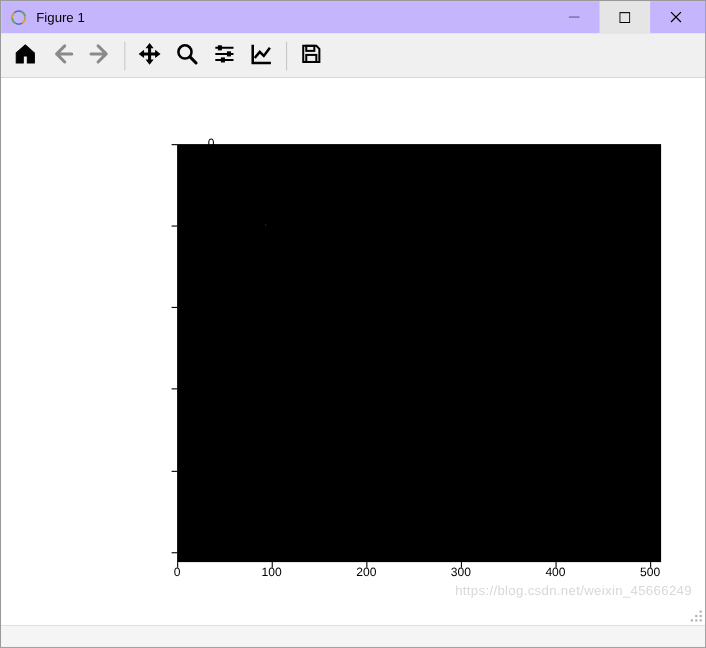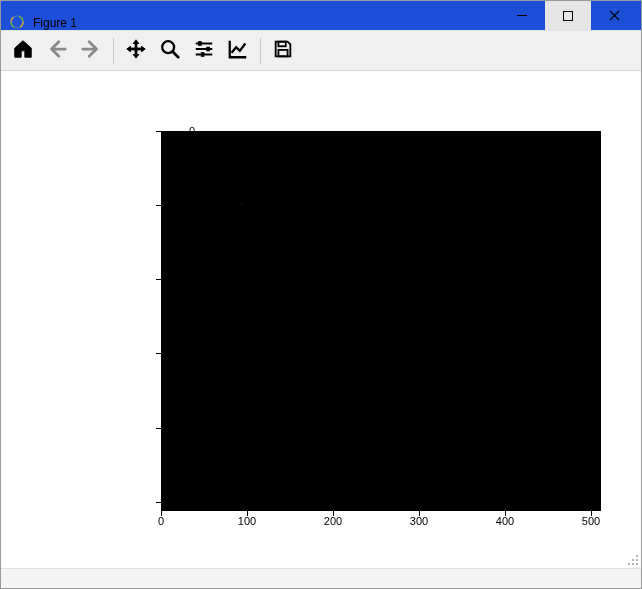--- a/index.html
+++ b/index.html
@@ -7,23 +7,23 @@
       width: 642px;
       height: 589px;
       font-family: -apple-system, "Segoe UI", Arial, sans-serif;
       font-size: 12px;
       background: #fff;
       overflow: hidden;
       border: 1px solid #999;
     }
     .titlebar {
       height: 30px;
-      background: #1d4ed8;
+      background: #c4b5fd;
       display: flex;
-      align-items: flex-end;
+      align-items: center;
       padding: 0 4px 0 8px;
       border-bottom: 1px solid #e6e6e6;
     }
     .titlebar-icon {
       width: 16px; height: 16px;
       margin-right: 8px;
       display: inline-flex; align-items: center; justify-content: center;
     }
     .titlebar-text {
       flex: 1;
@@ -245,20 +245,21 @@
   <span class="yt" style="top:351px">400</span>
   <span class="yt" style="top:425px">500</span>
 
   <span class="xt" style="left:140px">0</span>
   <span class="xt" style="left:226px">100</span>
   <span class="xt" style="left:312px">200</span>
   <span class="xt" style="left:398px">300</span>
   <span class="xt" style="left:484px">400</span>
   <span class="xt" style="left:570px">500</span>
 
+  <span class="watermark">https://blog.csdn.net/weixin_45666249</span>
   <div class="grip">
     <span style="right:0;bottom:0"></span>
       <span style="right:4px;bottom:0"></span>
       <span style="right:8px;bottom:0"></span>
     <span style="right:0;bottom:4px"></span>
       <span style="right:4px;bottom:4px"></span>
     <span style="right:0;bottom:8px"></span>
   </div>
 </div>
 

